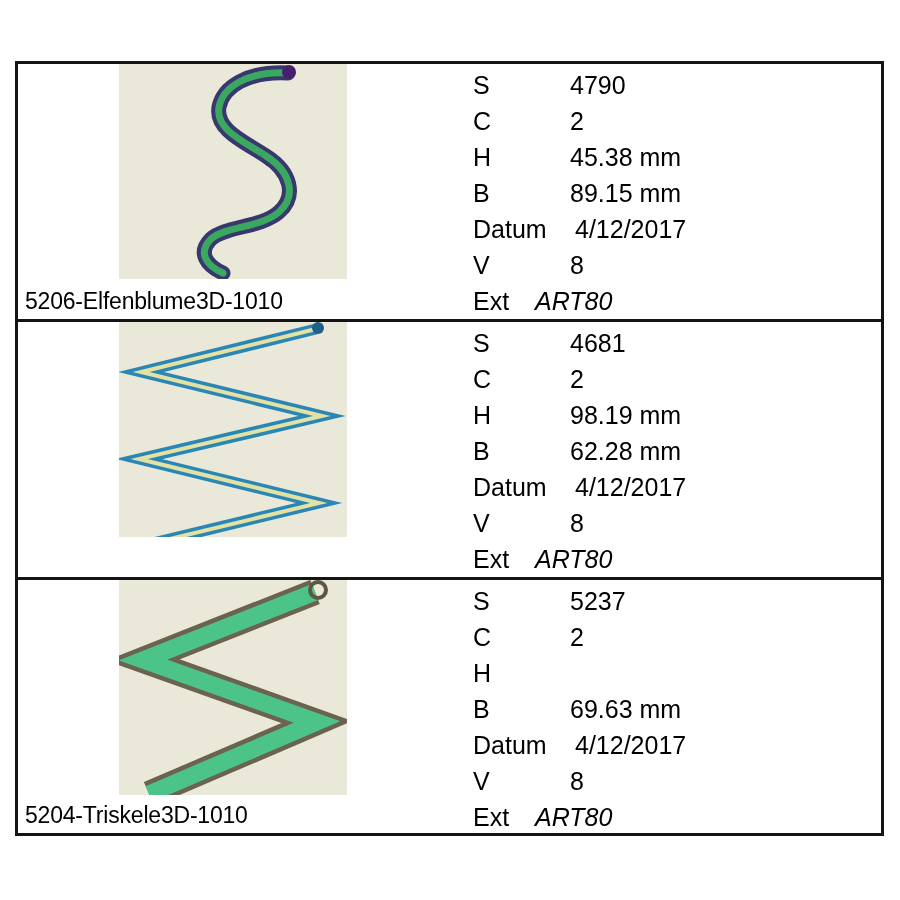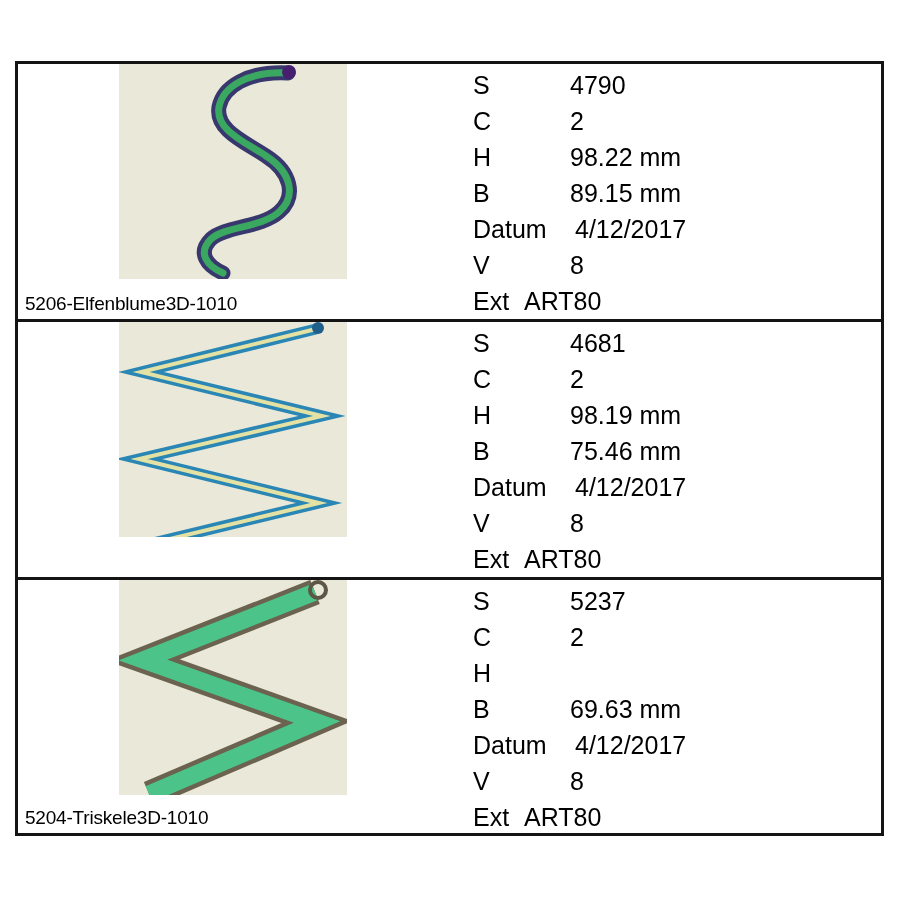--- a/index.html
+++ b/index.html
@@ -64,21 +64,21 @@
   .swatch svg {
     display: block;
     width: 100%;
     height: 100%;
   }
 
   .design-name {
     position: absolute;
     left: 7px;
     bottom: 6px;
-    font-size: 19px;
+    font-size: 23px;
     line-height: 1;
     letter-spacing: -0.2px;
     white-space: nowrap;
   }
 
   
   .data-cell {
     position: absolute;
     left: 424px;
     top: 0;
@@ -102,21 +102,22 @@
   }
   .spec-val {
     position: absolute;
     left: 128px;
     top: 0;
   }
   .spec-line.wide .spec-val {
     left: 133px;
   }
   .spec-line.ext .spec-val {
-    left: 82px;
+    left: 93px;
+    font-style: italic;
   }
 </style>
 </head>
 <body>
 
 <div id="catalog">
 
   <div class="design-row">
     <div class="preview-cell">
       <div class="swatch">
@@ -136,21 +137,21 @@
       <div class="spec-line">
         <span class="spec-key">S</span>
         <span class="spec-val">4790</span>
       </div>
       <div class="spec-line">
         <span class="spec-key">C</span>
         <span class="spec-val">2</span>
       </div>
       <div class="spec-line">
         <span class="spec-key">H</span>
-        <span class="spec-val">98.22 mm</span>
+        <span class="spec-val">45.38 mm</span>
       </div>
       <div class="spec-line">
         <span class="spec-key">B</span>
         <span class="spec-val">89.15 mm</span>
       </div>
       <div class="spec-line wide">
         <span class="spec-key">Datum</span>
         <span class="spec-val">4/12/2017</span>
       </div>
       <div class="spec-line">
@@ -182,21 +183,21 @@
       <div class="spec-line">
         <span class="spec-key">C</span>
         <span class="spec-val">2</span>
       </div>
       <div class="spec-line">
         <span class="spec-key">H</span>
         <span class="spec-val">98.19 mm</span>
       </div>
       <div class="spec-line">
         <span class="spec-key">B</span>
-        <span class="spec-val">75.46 mm</span>
+        <span class="spec-val">62.28 mm</span>
       </div>
       <div class="spec-line wide">
         <span class="spec-key">Datum</span>
         <span class="spec-val">4/12/2017</span>
       </div>
       <div class="spec-line">
         <span class="spec-key">V</span>
         <span class="spec-val">8</span>
       </div>
       <div class="spec-line ext">

